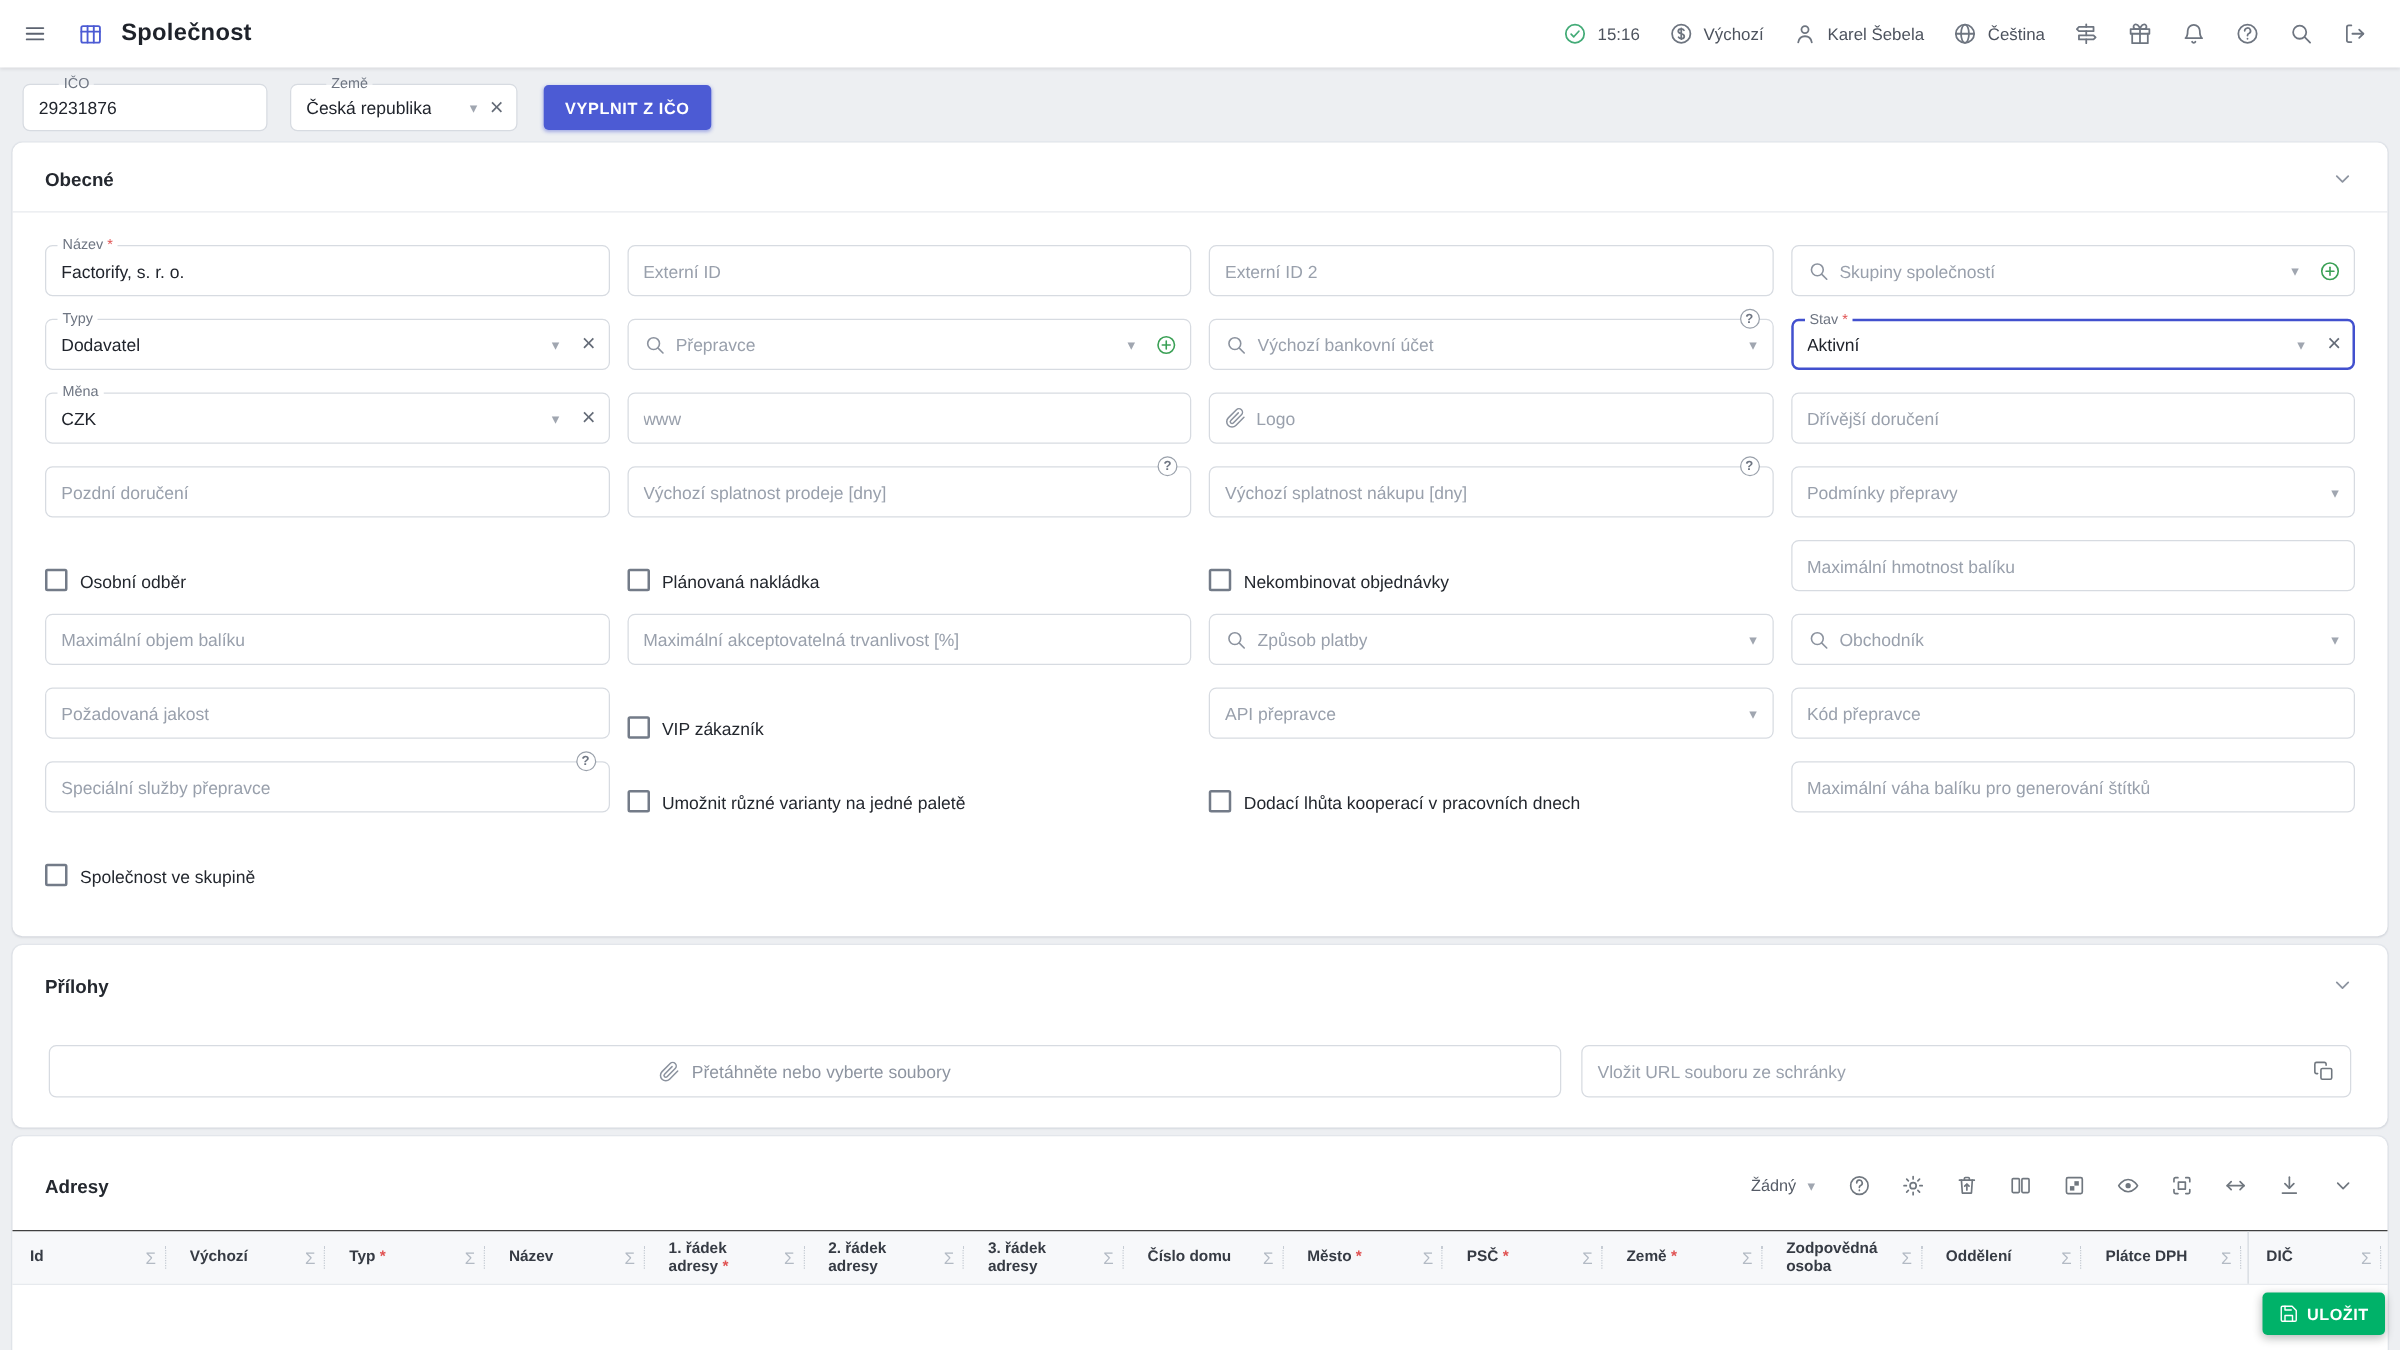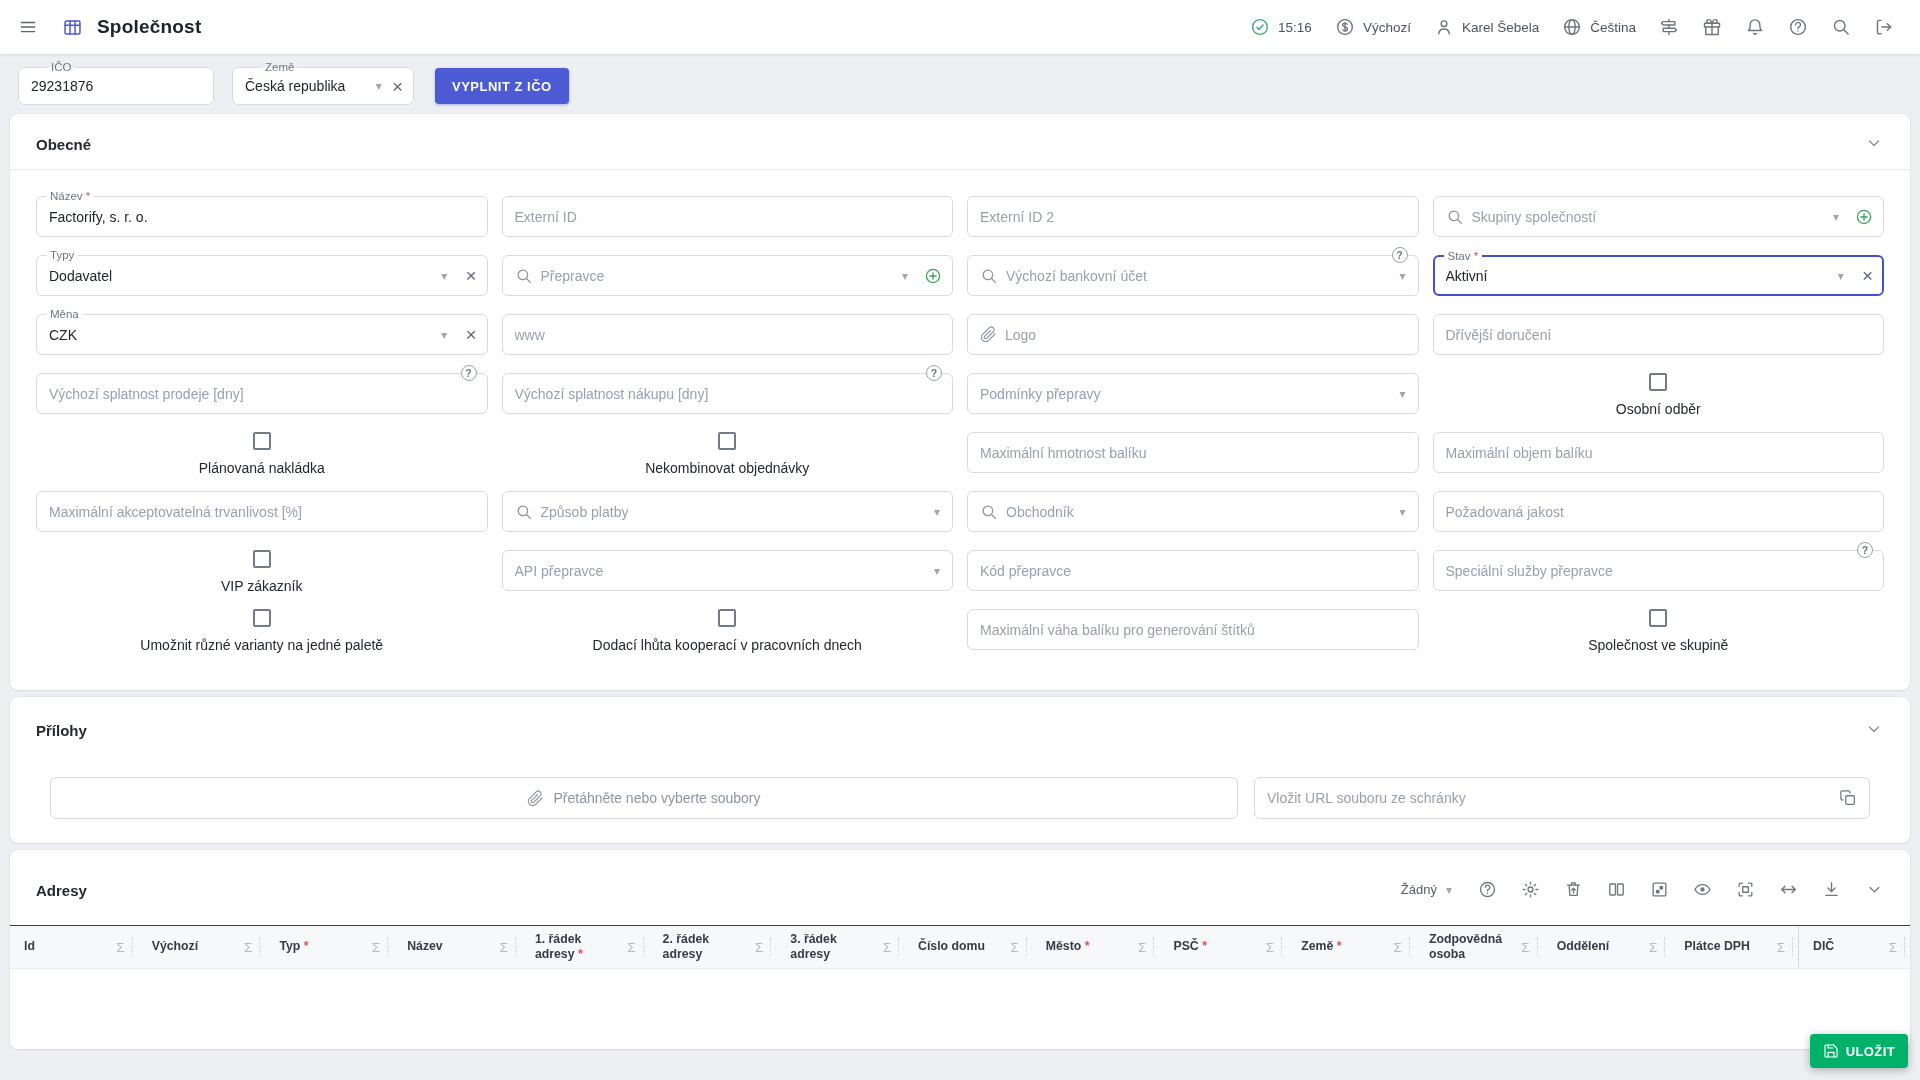--- a/index.html
+++ b/index.html
@@ -60,26 +60,26 @@
                padding:26px 26px 40px; }
   .field { position:relative; height:41px; border:1px solid #d7dbe1; border-radius:6px; background:#fff;
            display:flex; align-items:center; padding:0 10px 0 12px; gap:8px; cursor:text; }
   .field.focused { border:2px solid #4250ce; padding:0 9px 0 11px; }
   .icon-search { color:#8b929e; width:18px; height:18px; }
   .icon-attach { color:#8b929e; width:17px; height:17px; }
   .icon-add { color:#3aa055; width:18px; height:18px; margin-left:6px; cursor:pointer; }
   .help-badge { position:absolute; top:-9px; right:10px; width:16px; height:16px; border:1px solid #9aa1ab;
                 border-radius:50%; background:#fff; color:#6e7582; font-size:10.5px; font-weight:700;
                 display:flex; align-items:center; justify-content:center; cursor:pointer; }
-  .checkbox-item { display:flex; align-items:center; height:41px; gap:10px; cursor:pointer;flex-direction:column; }
+  .checkbox-item { display:flex; align-items:flex-end; height:41px; gap:10px; cursor:pointer; }
   .cb { width:18px; height:18px; border:2px solid #737b88; border-radius:2px; background:#fff; flex:none; }
   .cb-label { font-size:14px; color:#23272e; font-weight:500; }
 
   
-  .attach-row { display:flex; gap:16px; padding:0 40px; margin-top:38px; padding-bottom:24px; }
+  .attach-row { display:flex; gap:16px; padding:0 29px; margin-top:38px; padding-bottom:24px; }
   .dropzone { flex:1; height:42px; border:1px solid #d7dbe1; border-radius:6px; display:flex;
               align-items:center; justify-content:center; gap:9px; color:#8d94a0; font-size:14px; cursor:pointer; }
   .dropzone .svgi { color:#8b929e; width:17px; height:17px; }
   .url-field { width:616px; height:42px; border:1px solid #d7dbe1; border-radius:6px; display:flex;
                align-items:center; padding:0 12px; gap:8px; }
   .url-field .copy { color:#70777f; width:18px; height:18px; margin-left:auto; cursor:pointer; }
 
   
   .addr-toolbar { display:flex; align-items:center; gap:24px; color:#70777f; }
   .groupby { display:flex; align-items:center; gap:7px; font-size:13px; color:#555b66; cursor:pointer; }
@@ -356,20 +356,24 @@
               </svg>
             </span>
             <span class="ph">Logo</span>
             <span class="sp"></span>
           </div>
           <div class="field">
             <span class="ph">Dřívější doručení</span>
             <span class="sp"></span>
           </div>
           <div class="field">
+            <span class="ph">Pozdní doručení</span>
+            <span class="sp"></span>
+          </div>
+          <div class="field">
             <span class="ph">Výchozí splatnost prodeje [dny]</span>
             <span class="sp"></span>
             <span class="help-badge">?</span>
           </div>
           <div class="field">
             <span class="ph">Výchozí splatnost nákupu [dny]</span>
             <span class="sp"></span>
             <span class="help-badge">?</span>
           </div>
           <div class="field">

